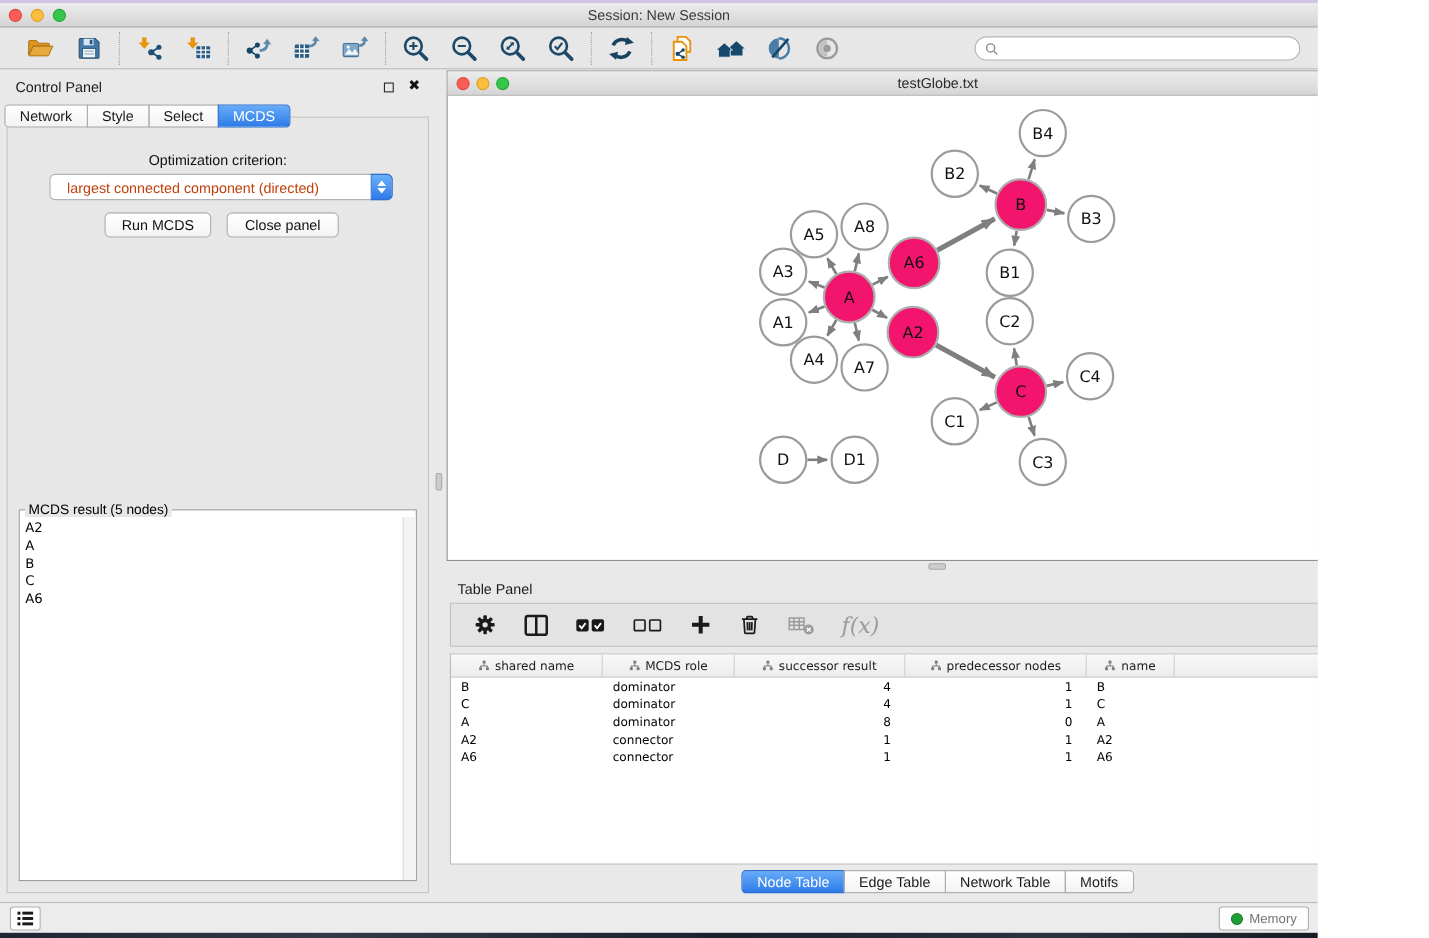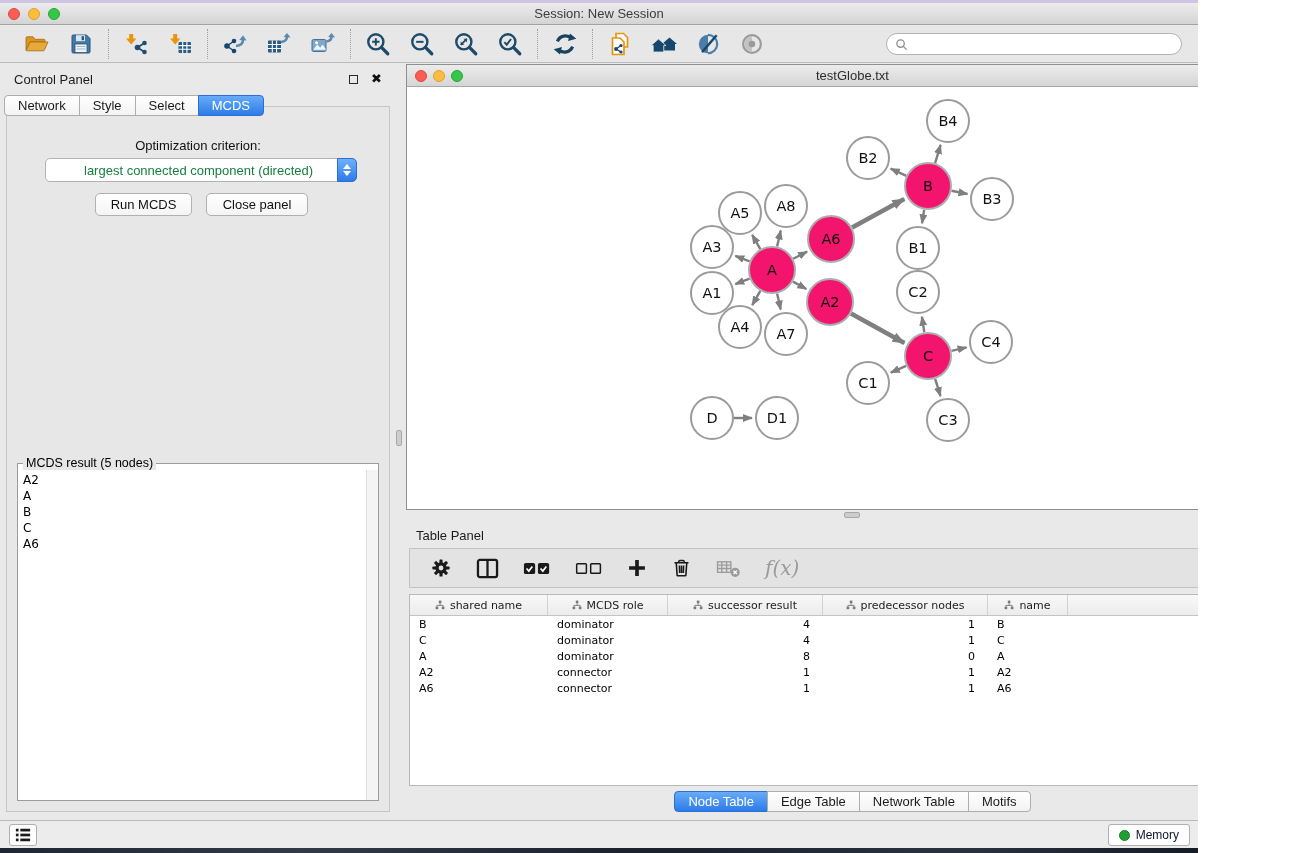--- a/index.html
+++ b/index.html
@@ -40,21 +40,21 @@
   .seg .tab.active { background: linear-gradient(#67acf8, #2d7be8); border-color: #2b6fd2; color: #fff; }
 
   
   #control-panel { position: absolute; left: 4px; top: 66px; width: 388px; height: 748px; }
   #cp-tabs { position: absolute; top: 29px; left: 0; right: 0; display: flex; z-index: 2; }
   .cp-body { position: absolute; top: 40px; left: 2px; right: 2px; bottom: 2px;
     border: 1px solid #c6c6c6; background: #e7e7e7; }
   .opt-label { position: absolute; top: 31px; left: 0; right: 0; text-align: center; font-size: 13px; color: #111; }
   .combo { position: absolute; top: 51px; left: 38px; width: 312px; height: 24px; background: #fff;
     border: 1px solid #b3b3b3; border-radius: 5px; display: flex; align-items: center; }
-  .combo-text { flex: 1; font-size: 13px; padding-left: 26px; color: #15803d; white-space: nowrap; overflow: hidden; margin-left: 12px; }
+  .combo-text { flex: 1; font-size: 13px; padding-left: 15px; color: #c2410c; white-space: nowrap; overflow: hidden; }
   .combo-step { width: 20px; height: 24px; margin: -1px -1px -1px 0; border-radius: 0 5px 5px 0;
     background: linear-gradient(#6db1fb, #2e7ae8); border: 1px solid #2b6fd2;
     display: flex; flex-direction: column; align-items: center; justify-content: center; gap: 2px; }
   .tri-up { width: 0; height: 0; border-left: 4px solid transparent; border-right: 4px solid transparent; border-bottom: 5px solid #fff; }
   .tri-dn { width: 0; height: 0; border-left: 4px solid transparent; border-right: 4px solid transparent; border-top: 5px solid #fff; }
   .btn { position: absolute; height: 23px; background: linear-gradient(#ffffff,#f4f4f4); border: 1px solid #b0b0b0;
     border-radius: 5px; font-size: 13px; color: #111; text-align: center; line-height: 21px; }
   #run-btn { top: 86px; left: 88px; width: 97px; }
   #close-btn { top: 86px; left: 199px; width: 102px; }
   .result-box { position: absolute; left: 10px; right: 10px; top: 349px; bottom: 10px;
@@ -97,21 +97,21 @@
   .td { font-size: 11px; white-space: nowrap; overflow: hidden; color: #000; font-family: "DejaVu Sans", sans-serif; }
   .td.l { text-align: left; padding-left: 9px; }
   .td.r { text-align: right; padding-right: 13px; }
   #tp-tabs { position: absolute; bottom: 0; left: 0; right: 0; display: flex; justify-content: center; }
 
   
   #status-bar { position: absolute; left: 0; right: 0; top: 820px; height: 28px; background: #ececec; border-top: 1px solid #b9b9b9; }
   .list-btn { position: absolute; left: 9px; top: 3px; width: 28px; height: 22px; background: #fdfdfd;
     border: 1px solid #b0b0b0; border-radius: 3px; display: flex; align-items: center; justify-content: center; }
   .memory-btn { position: absolute; right: 8px; top: 3px; height: 22px; padding: 0 10px; background: #fdfdfd;
-    border: 1px solid #b0b0b0; border-radius: 3px; display: flex; align-items: center; gap: 6px; font-size: 12px; color: #0f172a; }
+    border: 1px solid #b0b0b0; border-radius: 3px; display: flex; align-items: center; gap: 6px; font-size: 12px; color: #737373; }
   .mem-dot { width: 11px; height: 11px; border-radius: 50%; background: #1f9e36; border: 1px solid #178029; }
   .desktop-bottom { position: absolute; left: 0; right: 0; top: 848px; height: 5px;
     background: linear-gradient(90deg, #1d2632, #323a48 25%, #1a202c 55%, #2a3240 80%, #161c26); }
 </style>
 </head>
 <body>
 
 <div class="screen">
   <div class="desktop-top"></div>
 

